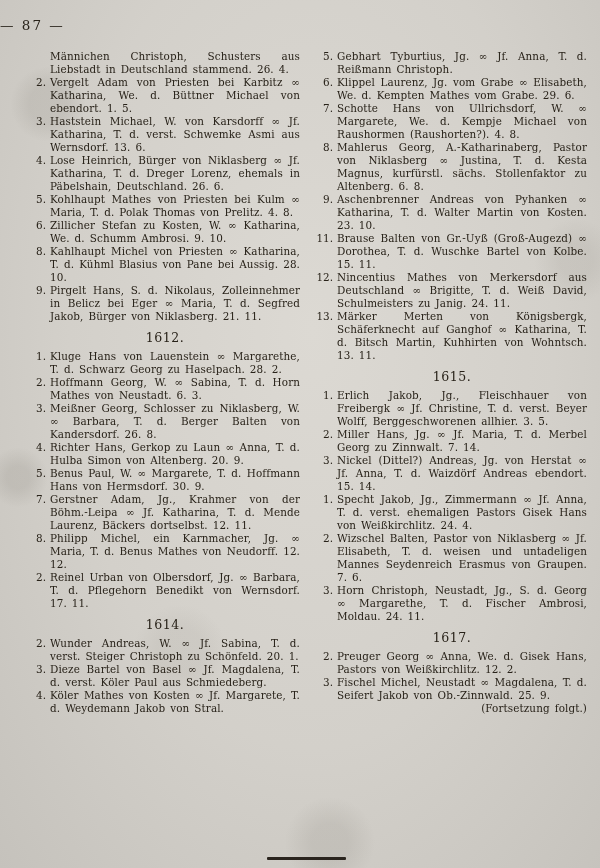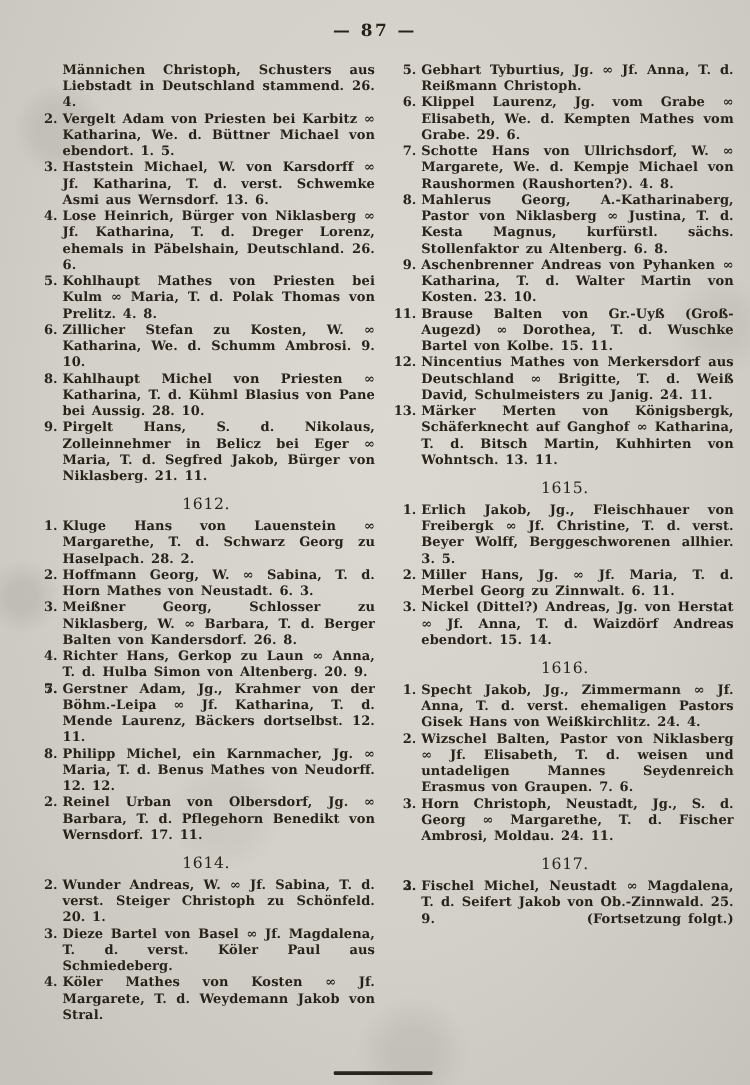--- a/index.html
+++ b/index.html
@@ -18,31 +18,31 @@
     content:"";position:absolute;inset:0;pointer-events:none;
     background:
       radial-gradient(circle at 8% 12%, rgba(90,85,75,0.10) 0 2%, rgba(0,0,0,0) 4%),
       radial-gradient(circle at 3% 55%, rgba(90,85,75,0.12) 0 1.5%, rgba(0,0,0,0) 4%),
       radial-gradient(circle at 96% 30%, rgba(90,85,75,0.08) 0 2%, rgba(0,0,0,0) 5%),
       radial-gradient(circle at 55% 97%, rgba(90,85,75,0.10) 0 2%, rgba(0,0,0,0) 5%),
       radial-gradient(circle at 30% 75%, rgba(90,85,75,0.06) 0 3%, rgba(0,0,0,0) 6%);
   }
   .page-number{
     position:absolute;top:17px;left:0;right:0;
-    text-align:center;font-size:13.5px;font-weight:bold;letter-spacing:2px;
+    font-size:13.5px;font-weight:normal;letter-spacing:2px;
   }
   .columns{
     position:absolute;top:50px;left:30px;right:13px;
     display:flex;gap:17px;
   }
   .col{flex:1;min-width:0;}
   .entry{
     position:relative;padding-left:20px;
     text-align:justify;
-    font-size:10.4px;line-height:13px;font-weight:bold;
+    font-size:10.4px;line-height:13px;font-weight:normal;
     letter-spacing:0.1px;word-spacing:1.6px;
   }
   .entry .num{
     position:absolute;left:-3px;top:0;width:19px;text-align:right;
     letter-spacing:0;word-spacing:0;
   }
   .entry .tail{float:right;margin-left:16px;}
   .year-heading{
     text-align:center;font-weight:normal;font-size:12.5px;
     margin:7px 0 5px 0;letter-spacing:0.5px;
@@ -66,46 +66,45 @@
         <div class="entry"><span class="num">4.</span><span>Lose Heinrich, Bürger von Niklasberg ∞ Jf. Katharina, T. d. Dreger Lorenz, ehemals in Päbelshain, Deutschland. 26. 6.</span></div>
         <div class="entry"><span class="num">5.</span><span>Kohlhaupt Mathes von Priesten bei Kulm ∞ Maria, T. d. Polak Thomas von Prelitz. 4. 8.</span></div>
         <div class="entry"><span class="num">6.</span><span>Zillicher Stefan zu Kosten, W. ∞ Katharina, We. d. Schumm Ambrosi. 9. 10.</span></div>
         <div class="entry"><span class="num">8.</span><span>Kahlhaupt Michel von Priesten ∞ Katharina, T. d. Kühml Blasius von Pane bei Aussig. 28. 10.</span></div>
         <div class="entry"><span class="num">9.</span><span>Pirgelt Hans, S. d. Nikolaus, Zolleinnehmer in Belicz bei Eger ∞ Maria, T. d. Segfred Jakob, Bürger von Niklasberg. 21. 11.</span></div>
         <div class="year-heading">1612.</div>
         <div class="entry"><span class="num">1.</span><span>Kluge Hans von Lauenstein ∞ Margarethe, T. d. Schwarz Georg zu Haselpach. 28. 2.</span></div>
         <div class="entry"><span class="num">2.</span><span>Hoffmann Georg, W. ∞ Sabina, T. d. Horn Mathes von Neustadt. 6. 3.</span></div>
         <div class="entry"><span class="num">3.</span><span>Meißner Georg, Schlosser zu Niklasberg, W. ∞ Barbara, T. d. Berger Balten von Kandersdorf. 26. 8.</span></div>
         <div class="entry"><span class="num">4.</span><span>Richter Hans, Gerkop zu Laun ∞ Anna, T. d. Hulba Simon von Altenberg. 20. 9.</span></div>
-        <div class="entry"><span class="num">5.</span></div>
+        <div class="entry"><span class="num">5.</span><span>Benus Paul, W. ∞ Margarete, T. d. Hoffmann Hans von Hermsdorf. 30. 9.</span></div>
         <div class="entry"><span class="num">7.</span><span>Gerstner Adam, Jg., Krahmer von der Böhm.-Leipa ∞ Jf. Katharina, T. d. Mende Laurenz, Bäckers dortselbst. 12. 11.</span></div>
         <div class="entry"><span class="num">8.</span><span>Philipp Michel, ein Karnmacher, Jg. ∞ Maria, T. d. Benus Mathes von Neudorff. 12. 12.</span></div>
         <div class="entry"><span class="num">2.</span><span>Reinel Urban von Olbersdorf, Jg. ∞ Barbara, T. d. Pflegehorn Benedikt von Wernsdorf. 17. 11.</span></div>
         <div class="year-heading">1614.</div>
         <div class="entry"><span class="num">2.</span><span>Wunder Andreas, W. ∞ Jf. Sabina, T. d. verst. Steiger Christoph zu Schönfeld. 20. 1.</span></div>
         <div class="entry"><span class="num">3.</span><span>Dieze Bartel von Basel ∞ Jf. Magdalena, T. d. verst. Köler Paul aus Schmiedeberg.</span></div>
         <div class="entry"><span class="num">4.</span><span>Köler Mathes von Kosten ∞ Jf. Margarete, T. d. Weydemann Jakob von Stral.</span></div>
       </div>
     <div class="col" id="col-right">
         <div class="entry"><span class="num">5.</span><span>Gebhart Tyburtius, Jg. ∞ Jf. Anna, T. d. Reißmann Christoph.</span></div>
         <div class="entry"><span class="num">6.</span><span>Klippel Laurenz, Jg. vom Grabe ∞ Elisabeth, We. d. Kempten Mathes vom Grabe. 29. 6.</span></div>
         <div class="entry"><span class="num">7.</span><span>Schotte Hans von Ullrichsdorf, W. ∞ Margarete, We. d. Kempje Michael von Raushormen (Raushorten?). 4. 8.</span></div>
         <div class="entry"><span class="num">8.</span><span>Mahlerus Georg, A.-Katharinaberg, Pastor von Niklasberg ∞ Justina, T. d. Kesta Magnus, kurfürstl. sächs. Stollenfaktor zu Altenberg. 6. 8.</span></div>
         <div class="entry"><span class="num">9.</span><span>Aschenbrenner Andreas von Pyhanken ∞ Katharina, T. d. Walter Martin von Kosten. 23. 10.</span></div>
         <div class="entry"><span class="num">11.</span><span>Brause Balten von Gr.-Uyß (Groß-Augezd) ∞ Dorothea, T. d. Wuschke Bartel von Kolbe. 15. 11.</span></div>
         <div class="entry"><span class="num">12.</span><span>Nincentius Mathes von Merkersdorf aus Deutschland ∞ Brigitte, T. d. Weiß David, Schulmeisters zu Janig. 24. 11.</span></div>
         <div class="entry"><span class="num">13.</span><span>Märker Merten von Königsbergk, Schäferknecht auf Ganghof ∞ Katharina, T. d. Bitsch Martin, Kuhhirten von Wohntsch. 13. 11.</span></div>
         <div class="year-heading">1615.</div>
         <div class="entry"><span class="num">1.</span><span>Erlich Jakob, Jg., Fleischhauer von Freibergk ∞ Jf. Christine, T. d. verst. Beyer Wolff, Berggeschworenen allhier. 3. 5.</span></div>
-        <div class="entry"><span class="num">2.</span><span>Miller Hans, Jg. ∞ Jf. Maria, T. d. Merbel Georg zu Zinnwalt. 6. 11.</span></div>
+        <div class="entry"><span class="num">2.</span><span>Miller Hans, Jg. ∞ Jf. Maria, T. d. Merbel Georg zu Zinnwalt. 7. 14.</span></div>
         <div class="entry"><span class="num">3.</span><span>Nickel (Dittel?) Andreas, Jg. von Herstat ∞ Jf. Anna, T. d. Waizdörf Andreas ebendort. 15. 14.</span></div>
-        <div class="year-heading">1616.</div>
         <div class="entry"><span class="num">1.</span><span>Specht Jakob, Jg., Zimmermann ∞ Jf. Anna, T. d. verst. ehemaligen Pastors Gisek Hans von Weißkirchlitz. 24. 4.</span></div>
         <div class="entry"><span class="num">2.</span><span>Wizschel Balten, Pastor von Niklasberg ∞ Jf. Elisabeth, T. d. weisen und untadeligen Mannes Seydenreich Erasmus von Graupen. 7. 6.</span></div>
         <div class="entry"><span class="num">3.</span><span>Horn Christoph, Neustadt, Jg., S. d. Georg ∞ Margarethe, T. d. Fischer Ambrosi, Moldau. 24. 11.</span></div>
         <div class="year-heading">1617.</div>
-        <div class="entry"><span class="num">2.</span></div>
+        <div class="entry"><span class="num">2.</span><span>Preuger Georg ∞ Anna, We. d. Gisek Hans, Pastors von Weißkirchlitz. 12. 2.</span></div>
         <div class="entry"><span class="num">3.</span><span>Fischel Michel, Neustadt ∞ Magdalena, T. d. Seifert Jakob von Ob.-Zinnwald. 25. 9.</span><span class="tail">(Fortsetzung folgt.)</span></div>
       </div>
   </div>
 
   <div class="footer-rule"></div>
 </div>
 
 </body></html>

